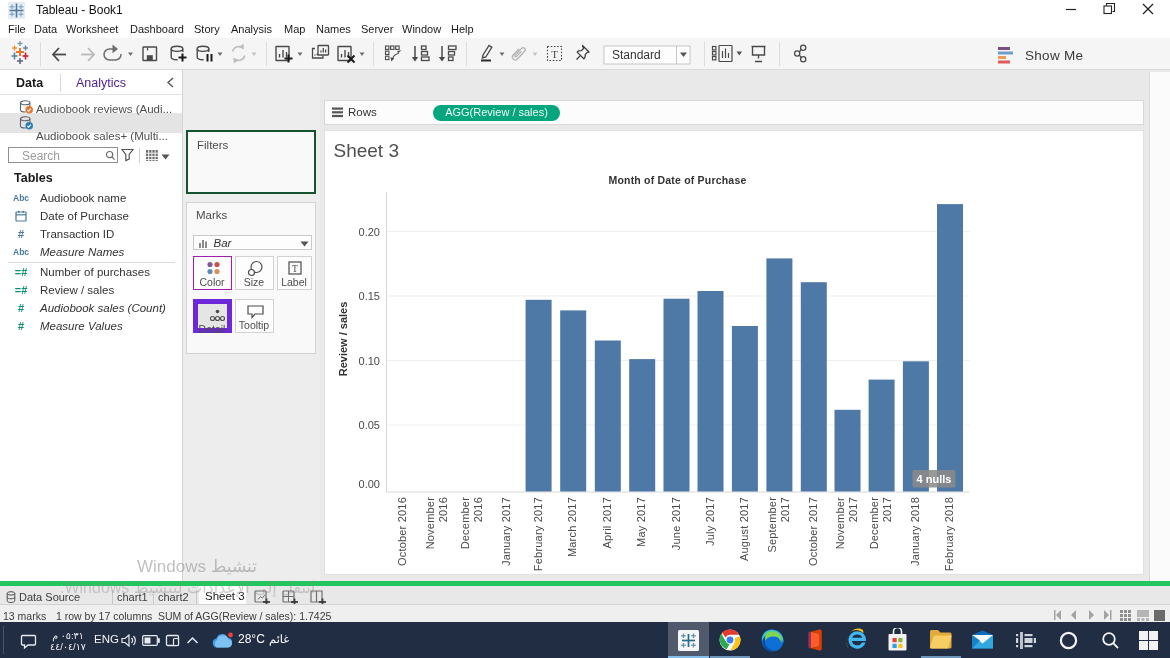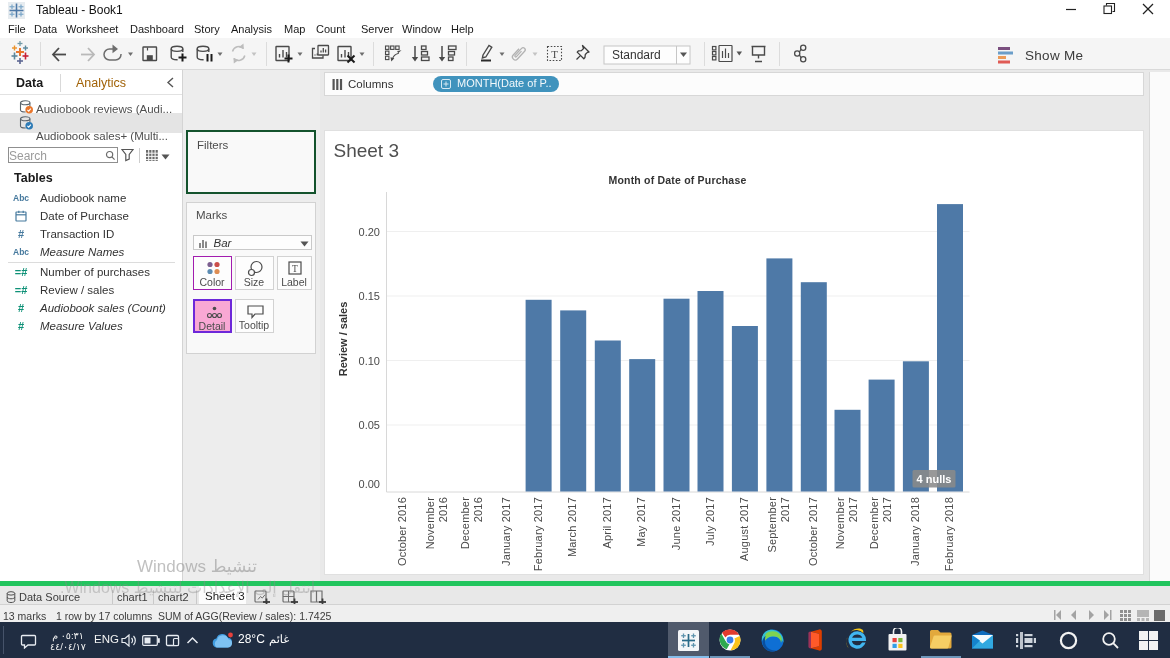--- a/index.html
+++ b/index.html
@@ -41,21 +41,21 @@
 </div>
 
 <div class="abs" style="left:0;top:20px;width:1170px;height:18px;background:#ffffff;font-size:11px;color:#1a1a1a;">
   <span class="abs" style="left:8px;top:3px;">File</span>
   <span class="abs" style="left:34px;top:3px;">Data</span>
   <span class="abs" style="left:66px;top:3px;">Worksheet</span>
   <span class="abs" style="left:130px;top:3px;">Dashboard</span>
   <span class="abs" style="left:194px;top:3px;">Story</span>
   <span class="abs" style="left:231px;top:3px;">Analysis</span>
   <span class="abs" style="left:284px;top:3px;">Map</span>
-  <span class="abs" style="left:316px;top:3px;">Count</span>
+  <span class="abs" style="left:316px;top:3px;">Names</span>
   <span class="abs" style="left:361px;top:3px;">Server</span>
   <span class="abs" style="left:402px;top:3px;">Window</span>
   <span class="abs" style="left:451px;top:3px;">Help</span>
 </div>
 
 <div class="abs" id="toolbar" style="left:0;top:38px;width:1170px;height:32px;background:#f5f5f5;border-bottom:1px solid #d9d9d9;">
 <svg width="1170" height="31" viewBox="0 0 1170 31">
 
   <g>
     <g stroke="#e8762d" stroke-width="2">
@@ -269,21 +269,21 @@
 </svg>
 </div>
 
 <div class="abs" style="left:0;top:70px;width:1170px;height:511px;background:#e9e9e9;"></div>
 
 <div class="abs" id="leftpane" style="left:0;top:70px;width:183px;height:511px;background:#fff;border-right:1px solid #d4d4d4;">
 
   <div class="abs" style="left:0;top:0;width:182px;height:25px;border-bottom:1px solid #e2e2e2;background:#fff;">
     <span class="abs" style="left:16px;top:6px;font-size:12.5px;font-weight:bold;color:#1a1a1a;">Data</span>
     <div class="abs" style="left:60px;top:4px;width:1px;height:18px;background:#d9d9d9;"></div>
-    <span class="abs" style="left:76px;top:6px;font-size:12.5px;color:#a16207;">Analytics</span>
+    <span class="abs" style="left:76px;top:6px;font-size:12.5px;color:#4c1d95;">Analytics</span>
     <svg class="abs" style="left:166px;top:6px" width="10" height="13" viewBox="0 0 10 13">
         <path d="M7 2 L2 6.5 L7 11" stroke="#555" stroke-width="1.4" fill="none"></path>
       </svg>
   </div>
 
   <div class="abs" style="left:0;top:43px;width:182px;height:20px;background:#e4e4e4;"></div>
   <svg class="abs" style="left:19px;top:30px" width="15" height="14" viewBox="0 0 15 14">
     <g stroke="#5b646c" stroke-width="1.1" fill="none">
       <ellipse cx="6.2" cy="2.8" rx="4.7" ry="2"></ellipse>
       <path d="M1.5 2.8 V10 c0 1.1 2.1 2 4.7 2 l0.5 0"></path>
@@ -298,21 +298,21 @@
       <ellipse cx="6.2" cy="2.8" rx="4.7" ry="2"></ellipse>
       <path d="M1.5 2.8 V10 c0 1.1 2.1 2 4.7 2 l0.5 0"></path>
       <path d="M10.9 2.8 V6.5"></path>
     </g>
     <circle cx="10.2" cy="9.8" r="3.8" fill="#2d7bb6"></circle>
     <path d="M8.4 9.9 l1.3 1.3 l2.2 -2.6" stroke="#fff" stroke-width="1.1" fill="none"></path>
   </svg>
   <div class="abs" style="left:36px;top:49px;font-size:11.5px;color:#4e4e4e;margin-top:11px;">Audiobook sales+ (Multi...</div>
 
   <div class="abs" style="left:8px;top:77px;width:110px;height:16px;border:1px solid #8f8f8f;background:#fff;">
-    <span class="abs" style="left:0;top:1px;font-size:12px;color:#9b9b9b;">Search</span>
+    <span class="abs" style="left:13px;top:1px;font-size:12px;color:#9b9b9b;">Search</span>
     <svg class="abs" style="left:96px;top:2px" width="11" height="11" viewBox="0 0 11 11">
         <circle cx="4.6" cy="4.6" r="3.1" stroke="#6b6b6b" stroke-width="1.2" fill="none"></circle>
         <line x1="6.9" y1="6.9" x2="9.6" y2="9.6" stroke="#6b6b6b" stroke-width="1.2"></line>
       </svg>
   </div>
   <svg class="abs" style="left:121px;top:78px" width="13" height="14" viewBox="0 0 13 14">
       <path d="M1 1.5 H12 L8.2 6.5 V11 L4.8 12.5 V6.5 Z" stroke="#555" stroke-width="1.2" fill="none"></path>
     </svg>
   <div class="abs" style="left:139px;top:78px;width:1px;height:15px;background:#cdcdcd;"></div>
   <svg class="abs" style="left:146px;top:80px" width="12" height="11" viewBox="0 0 12 11">
@@ -398,60 +398,55 @@
     </div>
 
     <div class="abs" style="left:89.5px;top:52.5px;width:35px;height:34px;background:#fdfdfd;border:1px solid #d2d2d2;">
       <svg class="abs" style="left:10px;top:4px" width="14" height="14" viewBox="0 0 14 14">
         <rect x="1" y="1" width="12" height="12" stroke="#4c4c4c" stroke-width="1.2" fill="none"></rect>
         <text x="7" y="10.5" font-size="9.5" fill="#4c4c4c" text-anchor="middle" font-family="Liberation Serif, serif">T</text>
       </svg>
       <div class="abs" style="left:0;top:19px;width:100%;text-align:center;font-size:10.5px;color:#4c4c4c;">Label</div>
     </div>
 
-    <div class="abs" style="left:5.5px;top:96px;width:39px;height:34px;background:#f9a8d4;border:2px solid #6d28d9;">
+    <div class="abs" style="left:5.5px;top:96px;width:39px;height:34px;background:#e5e5e5;border:5px solid #6d28d9;">
       <svg class="abs" style="left:12px;top:5px" width="15" height="13" viewBox="0 0 15 13">
         <circle cx="7.5" cy="2.5" r="1.8" fill="#4c4c4c"></circle>
         <circle cx="2.5" cy="9.5" r="2" stroke="#4c4c4c" stroke-width="1.1" fill="none"></circle>
         <circle cx="7.5" cy="9.5" r="2" stroke="#4c4c4c" stroke-width="1.1" fill="none"></circle>
         <circle cx="12.5" cy="9.5" r="2" stroke="#4c4c4c" stroke-width="1.1" fill="none"></circle>
       </svg>
       <div class="abs" style="left:0;top:19px;width:100%;text-align:center;font-size:10.5px;color:#4c4c4c;">Detail</div>
     </div>
 
     <div class="abs" style="left:47.5px;top:96px;width:39px;height:34px;background:#fdfdfd;border:1px solid #d2d2d2;">
       <svg class="abs" style="left:11px;top:5px" width="17" height="14" viewBox="0 0 17 14">
         <path d="M1 1 H16 V9 H8 L5 12.5 V9 H1 Z" stroke="#4c4c4c" stroke-width="1.2" fill="none"></path>
       </svg>
       <div class="abs" style="left:0;top:19px;width:100%;text-align:center;font-size:10.5px;color:#4c4c4c;">Tooltip</div>
     </div>
   </div>
 </div>
 
 <div class="abs" id="canvas" style="left:320px;top:70px;width:850px;height:511px;background:#e9e9e9;">
 
-  <div class="abs" style="left:4px;top:1.5px;width:820px;height:24px;background:#fcfcfc;border:1px solid #d7d7d7;">
+
+  <div class="abs" style="left:4px;top:30px;width:820px;height:24.5px;background:#fcfcfc;border:1px solid #d7d7d7;">
     <svg class="abs" style="left:7px;top:6px" width="11" height="11" viewBox="0 0 11 11">
       <g fill="#555">
-          <rect x="0.5" y="0" width="2.2" height="11"></rect>
-          <rect x="4.2" y="0" width="2.2" height="11"></rect>
-          <rect x="7.9" y="0" width="2.2" height="11"></rect>
+          <rect x="0" y="0.5" width="11" height="2.2"></rect>
+          <rect x="0" y="4.2" width="11" height="2.2"></rect>
+          <rect x="0" y="7.9" width="11" height="2.2"></rect>
         </g>
     </svg>
-    <span class="abs" style="left:23px;top:5px;font-size:11.5px;color:#323232;">Columns</span>
-    <div class="abs" style="left:108px;top:3px;width:126px;height:16px;background:#4093bd;border-radius:8px;">
-      <svg class="abs" style="left:8px;top:3px" width="10" height="10" viewBox="0 0 10 10">
-        <rect x="0.5" y="0.5" width="9" height="9" rx="1.5" fill="none" stroke="#d6e9f2" stroke-width="1"></rect>
-        <line x1="5" y1="2.5" x2="5" y2="7.5" stroke="#d6e9f2" stroke-width="1"></line>
-          <line x1="2.5" y1="5" x2="7.5" y2="5" stroke="#d6e9f2" stroke-width="1"></line>
-      </svg>
-      <span class="abs" style="left:24px;top:1.5px;font-size:11px;color:#f2f8fb;">MONTH(Date of P..</span>
+    <span class="abs" style="left:23px;top:5px;font-size:11.5px;color:#323232;">Rows</span>
+    <div class="abs" style="left:108px;top:3.5px;width:127px;height:16px;background:#05a57d;border-radius:8px;">
+      <div class="abs" style="left:0;top:1.5px;width:100%;text-align:center;font-size:11px;color:#eefaf5;">AGG(Review / sales)</div>
     </div>
   </div>
-
 
   <div class="abs" style="left:829px;top:1.5px;width:21px;height:509.5px;background:#fbfbfb;border-left:1px solid #d9d9d9;"></div>
 
   <div class="abs" style="left:3.5px;top:60px;width:820.5px;height:445px;background:#fff;border:1px solid #e0e0e0;">
     <div class="abs" style="left:9px;top:9px;font-size:19px;color:#4f4f4f;">Sheet 3</div>
     <svg class="abs" style="left:-1px;top:-1px" width="820" height="445" viewBox="0 0 820 445">
 
       <text x="353.5" y="54" font-size="10.5" font-weight="bold" fill="#333" text-anchor="middle" letter-spacing="0.2">Month of Date of Purchase</text>
 
       <text x="22.5" y="209" font-size="11" font-weight="bold" fill="#333" text-anchor="middle" transform="rotate(-90 22.5 209)">Review / sales</text>

